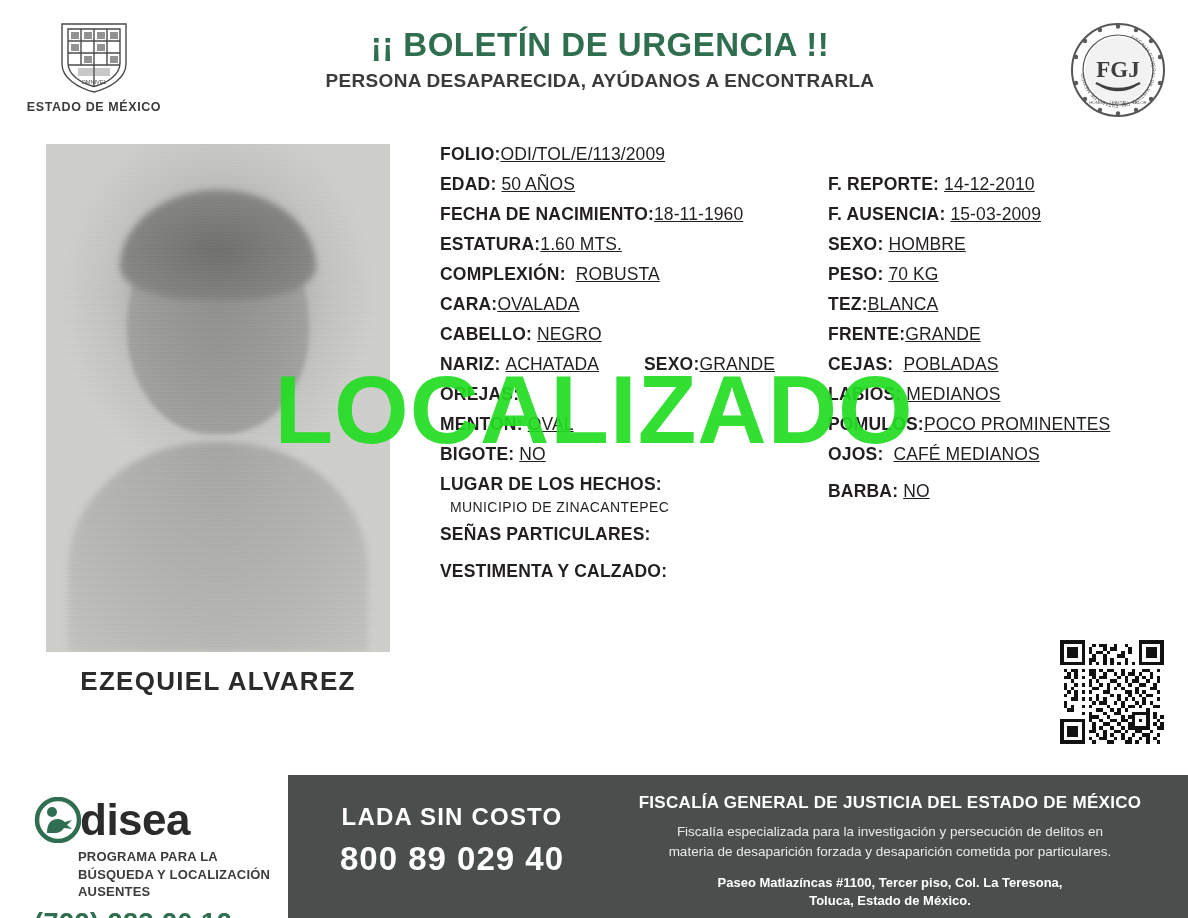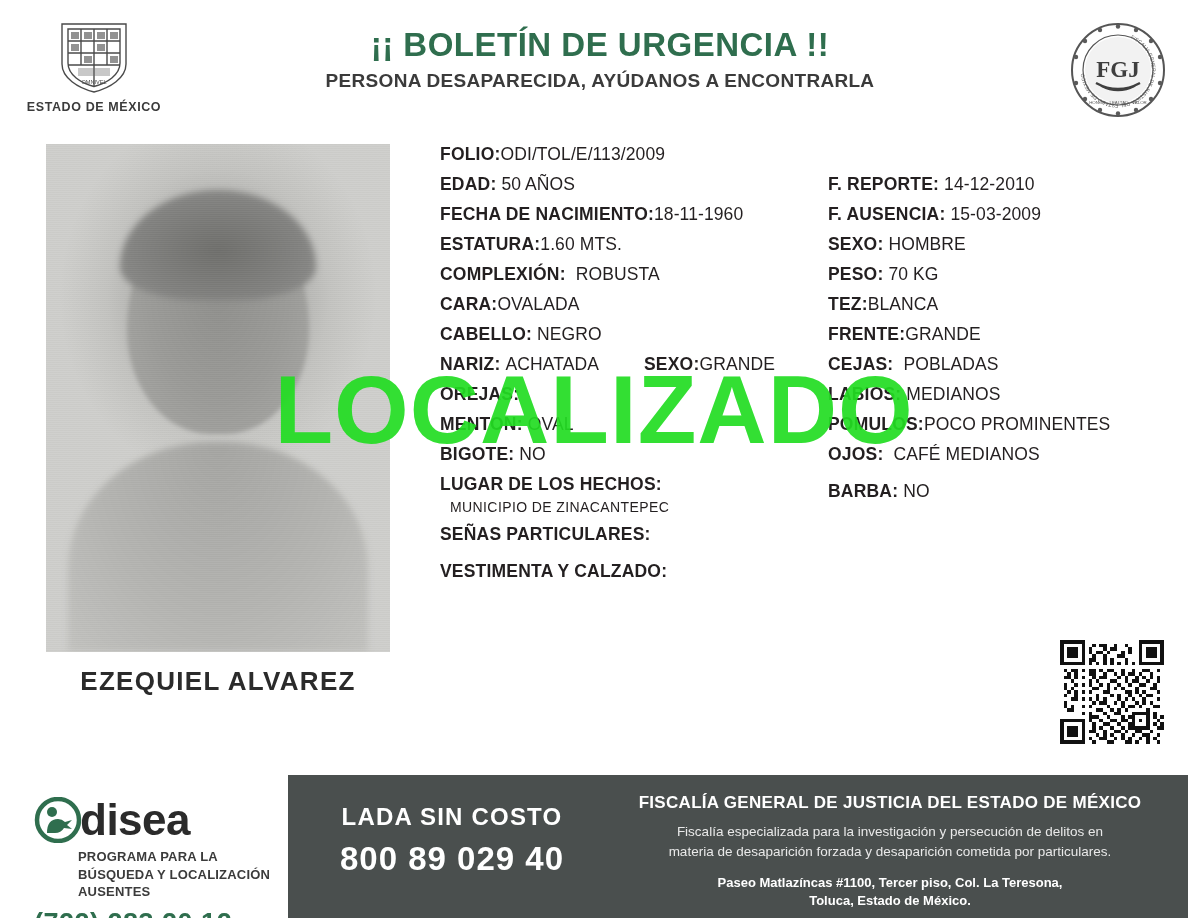--- a/index.html
+++ b/index.html
@@ -159,20 +159,21 @@
     white-space: nowrap;
     line-height: 1;
   }
   .lbl {
     font-weight: bold;
     letter-spacing: 0.2px;
   }
   .val {
     font-weight: normal;
     letter-spacing: 0.1px;
+    text-decoration: underline;
   }
   .sp { display: inline-block; width: 5px; }
   .sp-wide { display: inline-block; width: 10px; }
   .subval {
     font-size: 14px;
     letter-spacing: 0.4px;
   }
 
   
   .watermark {

